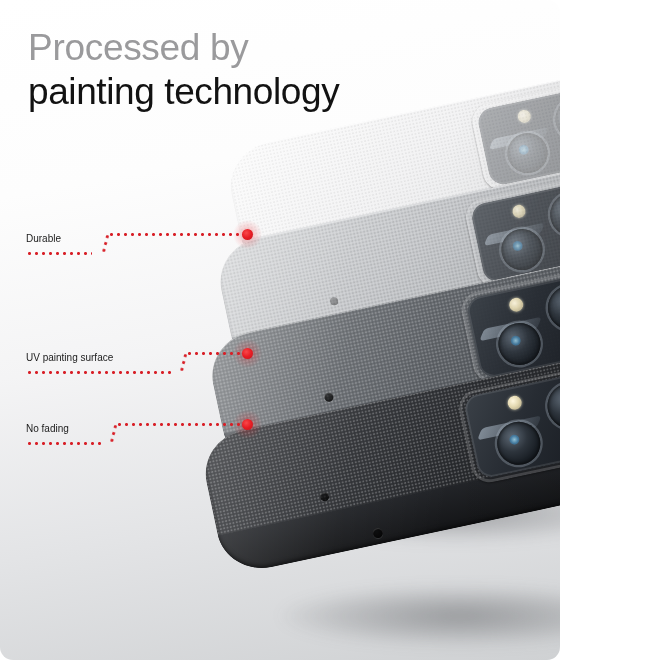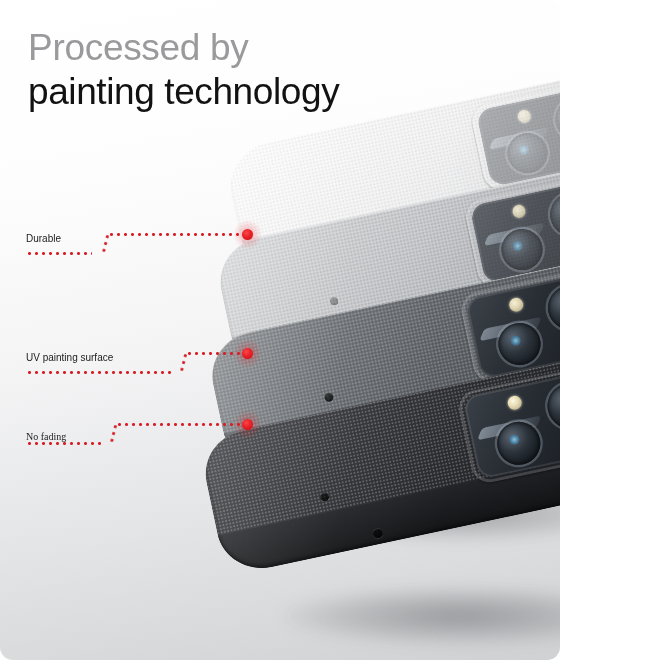--- a/index.html
+++ b/index.html
@@ -264,21 +264,21 @@
 
   <div class="callout" style="left:26px;top:325px;width:240px;height:40px;margin-top:24px;">
     <div class="txt" style="position:absolute;left:0;top:0;">UV painting surface</div>
     <div class="dotline" style="position:absolute;left:0;top:22px;width:146px;"></div>
     <div class="diag" style="left:156px;top:3px;height:22px;transform:rotate(14deg);"></div>
     <div class="dotline" style="position:absolute;left:160px;top:3px;width:56px;"></div>
     <div class="marker" style="left:216px;top:-1px;"></div>
   </div>
 
   <div class="callout" style="left:26px;top:420px;width:240px;height:40px;">
-    <div class="txt" style="position:absolute;left:0;top:8px;font-family:Liberation Serif, serif;">No fading</div>
+    <div class="txt" style="position:absolute;left:0;top:0;">No fading</div>
     <div class="dotline" style="position:absolute;left:0;top:22px;width:76px;"></div>
     <div class="diag" style="left:86px;top:3px;height:22px;transform:rotate(14deg);"></div>
     <div class="dotline" style="position:absolute;left:90px;top:3px;width:126px;"></div>
     <div class="marker" style="left:216px;top:-1px;"></div>
   </div>
 
 
 </div>
 
 </body></html>

